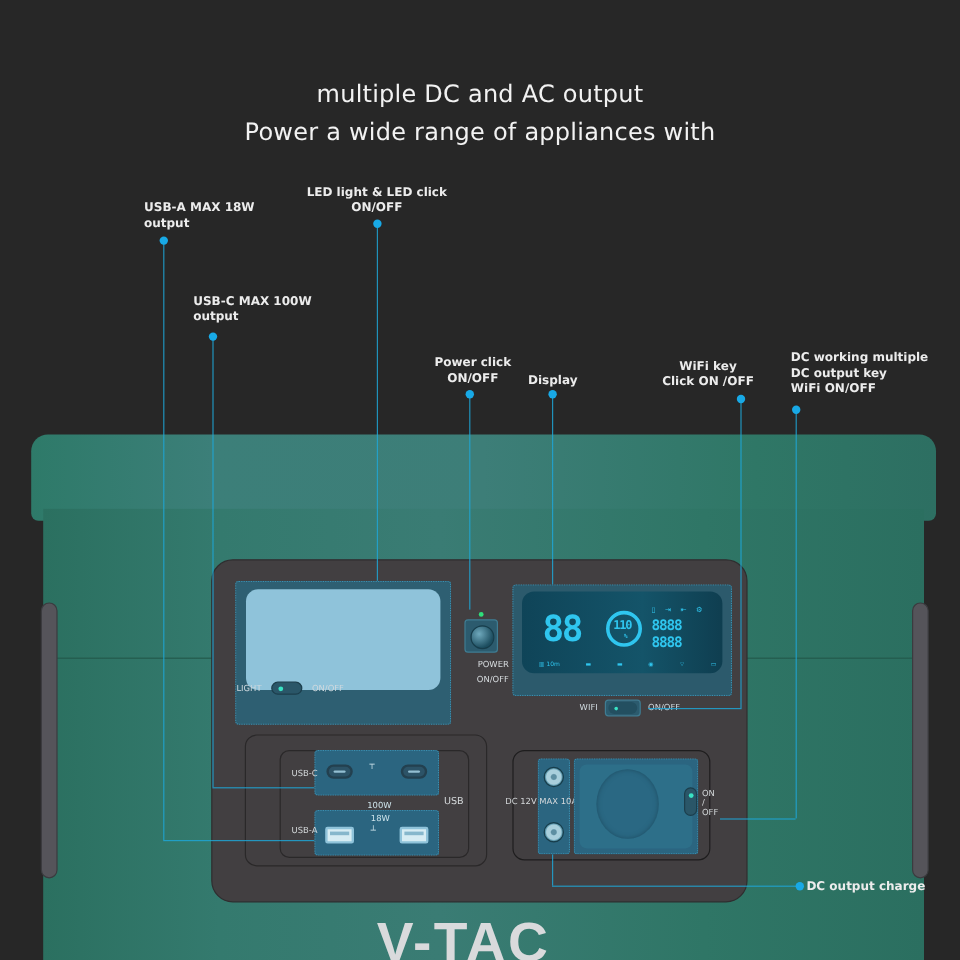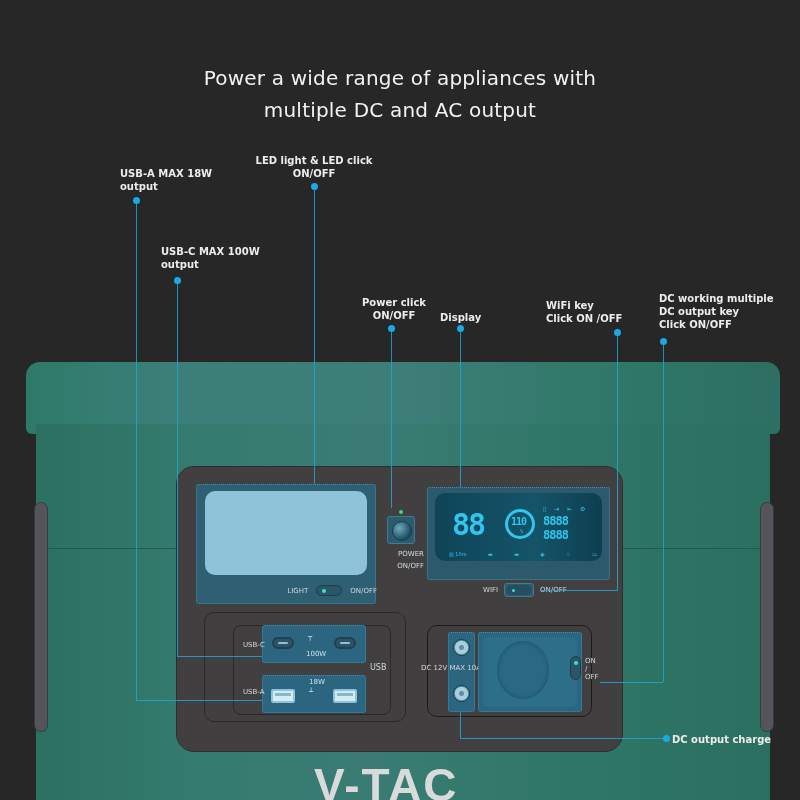--- a/index.html
+++ b/index.html
@@ -22,21 +22,21 @@
     background: linear-gradient(90deg, #2b7060 0%, #347a6e 20%, #3a7c74 45%, #2f7666 75%, #2b6f60 100%); }
   .seam { position: absolute; left: 10px; top: 186px; width: 734px; height: 1px; background: #245a4d; }
   .grip { position: absolute; width: 14px; height: 230px; top: 140px; background: #55545a; border-radius: 8px; border: 1px solid #3b3b3f; }
   .grip.left { left: 8px; }
   .grip.right { left: 734px; }
 
   .panel { position: absolute; left: 176px; top: 466px; width: 447px; height: 286px; background: #423f41; border-radius: 18px; border: 1px solid #2f2d2f; }
 
   .light-box { position: absolute; left: 196px; top: 484px; width: 180px; height: 120px; border: 1px dotted #3b8fb0; background: #2e5f72; border-radius: 3px; }
   .light-lens { position: absolute; left: 8px; top: 6px; width: 162px; height: 84px; background: #8fc3da; border-radius: 10px; }
-  .light-switch-row { position: absolute; left: 0; top: 100px; width: 180px; display: flex; justify-content: flex-end; align-items: center; gap: 8px; font-size: 7px; color: #cfd9de; }
+  .light-switch-row { position: absolute; left: 0; top: 83px; width: 180px; display: flex; justify-content: flex-start; align-items: center; gap: 8px; font-size: 7px; color: #cfd9de; }
   .pill { width: 26px; height: 11px; border-radius: 6px; background: #2a5668; border: 1px solid #1c3e4c; position: relative; }
   .pill::before { content: ""; position: absolute; left: 5px; top: 3px; width: 4px; height: 4px; border-radius: 50%; background: #39e3c4; }
 
   .power-led { position: absolute; left: 399px; top: 510px; width: 4px; height: 4px; border-radius: 50%; background: #2ee07a; }
   .power-btn { position: absolute; left: 387px; top: 516px; width: 28px; height: 28px; background: #2c5b6e; border: 1px solid #3f7c92; border-radius: 3px; }
   .power-btn::before { content: ""; position: absolute; left: 4px; top: 4px; width: 18px; height: 18px; border-radius: 50%; background: radial-gradient(circle at 35% 35%, #6fa9bd, #1d4e60 70%); border: 1px solid #173d4b; }
   .power-text { position: absolute; left: 378px; top: 548px; width: 46px; text-align: right; font-size: 7px; line-height: 12px; color: #d8dde0; }
 
   .display-box { position: absolute; left: 427px; top: 487px; width: 183px; height: 93px; border: 1px dotted #3b8fb0; background: #2c5a6c; border-radius: 3px; }
   .lcd { position: absolute; left: 7px; top: 5px; width: 167px; height: 68px; background: linear-gradient(90deg, #0f4458 0%, #145469 60%, #0f3e50 100%); border-radius: 10px; }
@@ -78,22 +78,22 @@
   .dc-switch { position: absolute; left: 570px; top: 656px; width: 11px; height: 24px; border-radius: 6px; background: #2a5668; border: 1px solid #1c3e4c; }
   .dc-switch::before { content: ""; position: absolute; left: 3px; top: 4px; width: 4px; height: 4px; border-radius: 50%; background: #39e3c4; }
   .dc-onoff { position: absolute; left: 585px; top: 657px; font-size: 7px; line-height: 8px; color: #d4d8da; text-align: left; }
 
   .logo { position: absolute; left: 314px; top: 762px; font-family: "Liberation Sans", sans-serif; font-size: 46px; font-weight: bold; color: #d9dadc; letter-spacing: 2px; line-height: 46px; }
 </style>
 </head>
 <body>
 
 <div class="headline">
+  <div>multiple DC and AC output</div>
   <div>Power a wide range of appliances with</div>
-  <div>multiple DC and AC output</div>
 </div>
 
 <div class="device">
   <div class="cap"></div>
   <div class="body-main"></div>
   <div class="seam"></div>
   <div class="grip left"></div>
   <div class="grip right"></div>
 </div>
 
@@ -139,21 +139,21 @@
   <span>WIFI</span>
   <span class="wifi-pill"></span>
   <span>ON/OFF</span>
 </div>
 
 <div class="usb-frame"></div>
 <div class="usb-group"></div>
 <div class="usb-block usbc-block">
   <span class="usbc-port" style="left:9px"></span>
   <span class="tee" style="left:45px;top:7px">┬</span>
-  <span class="tee" style="left:43px;top:24px">100W</span>
+  <span class="tee" style="left:43px;top:41px">100W</span>
   <span class="usbc-port" style="left:71px"></span>
 </div>
 <div class="usb-block usba-block">
   <span class="usba-port" style="left:8px"></span>
   <span class="tee" style="left:46px;top:2px">18W</span>
   <span class="tee" style="left:46px;top:12px">┴</span>
   <span class="usba-port" style="left:70px"></span>
 </div>
 <span class="port-label" style="left:243px;top:641px">USB-C</span>
 <span class="port-label" style="left:243px;top:688px">USB-A</span>
@@ -214,24 +214,24 @@
   <div>LED light &amp; LED click</div>
   <div>ON/OFF</div>
 </div>
 <div class="label" style="left:356px;top:296px;width:76px;text-align:center">
   <div>Power click</div>
   <div>ON/OFF</div>
 </div>
 <div class="label" style="left:440px;top:311px">
   <div>Display</div>
 </div>
-<div class="label" style="left:546px;top:299px;width:88px;text-align:left">
+<div class="label" style="left:546px;top:299px;width:88px;text-align:center">
   <div>WiFi key</div>
   <div>Click ON /OFF</div>
 </div>
 <div class="label" style="left:659px;top:292px">
   <div>DC working multiple</div>
   <div>DC output key</div>
-  <div>Click ON/OFF</div>
+  <div>WiFi ON/OFF</div>
 </div>
 <div class="label" style="left:672px;top:733px">
   <div>DC output charge</div>
 </div>
 
 </body></html>

